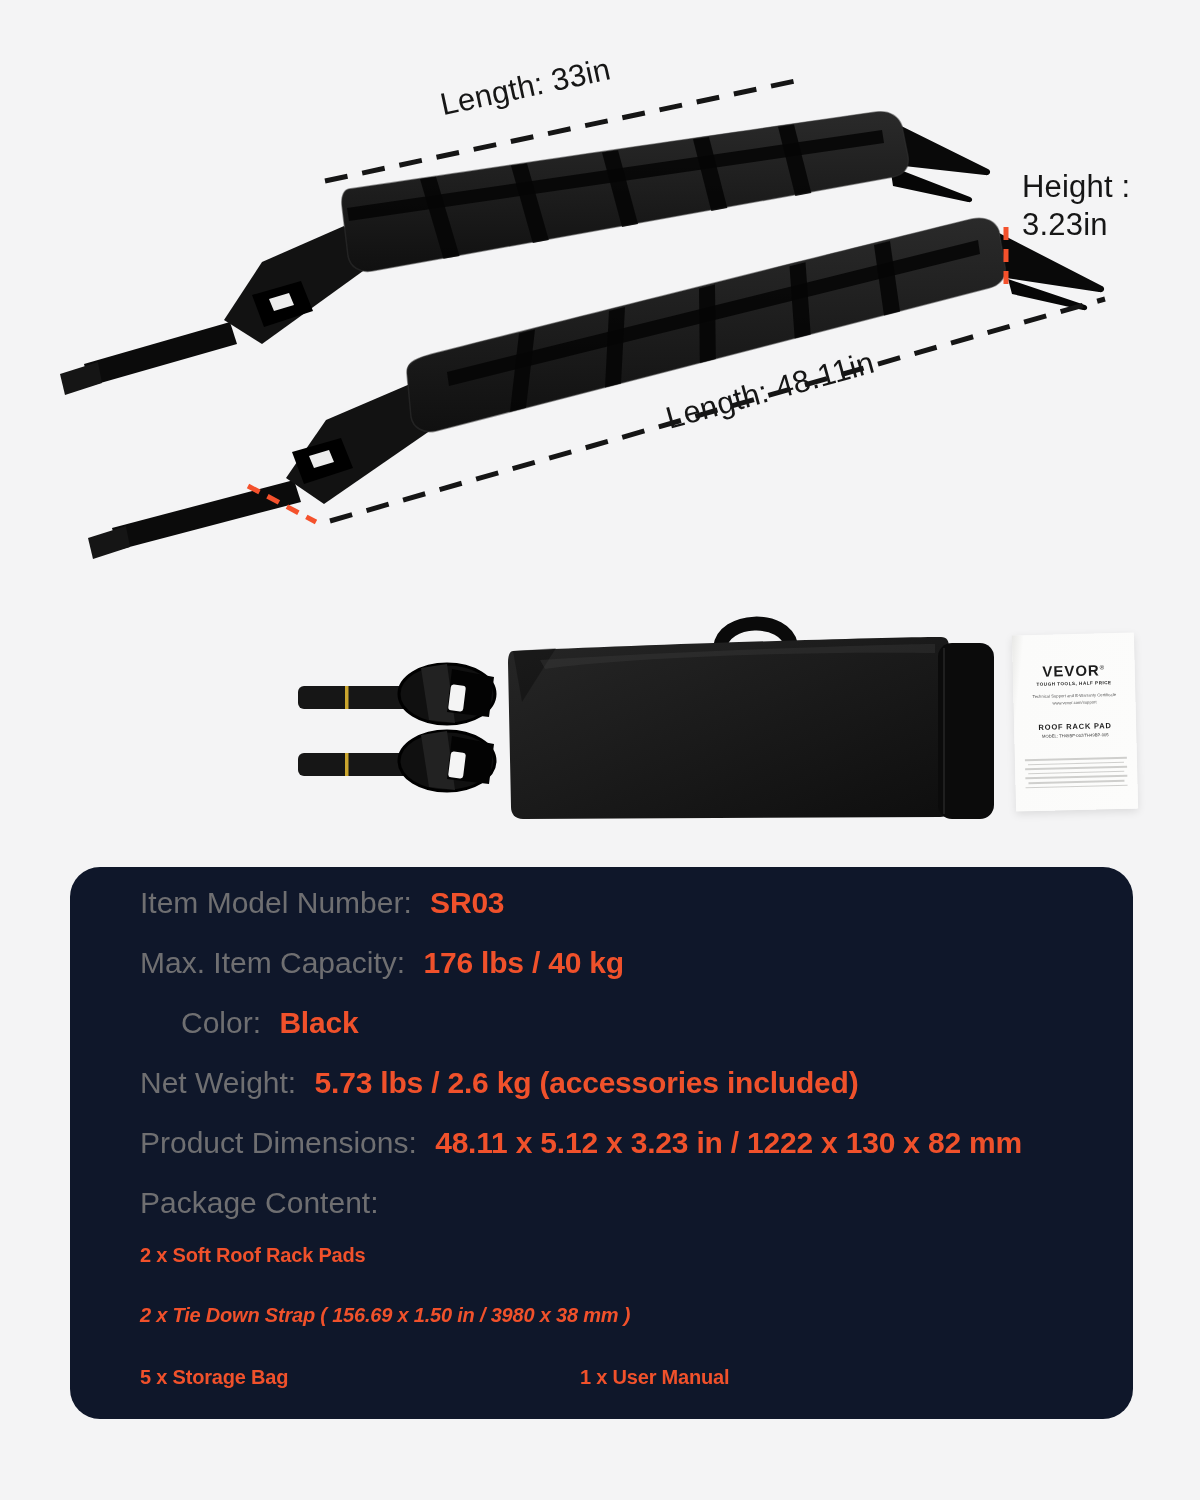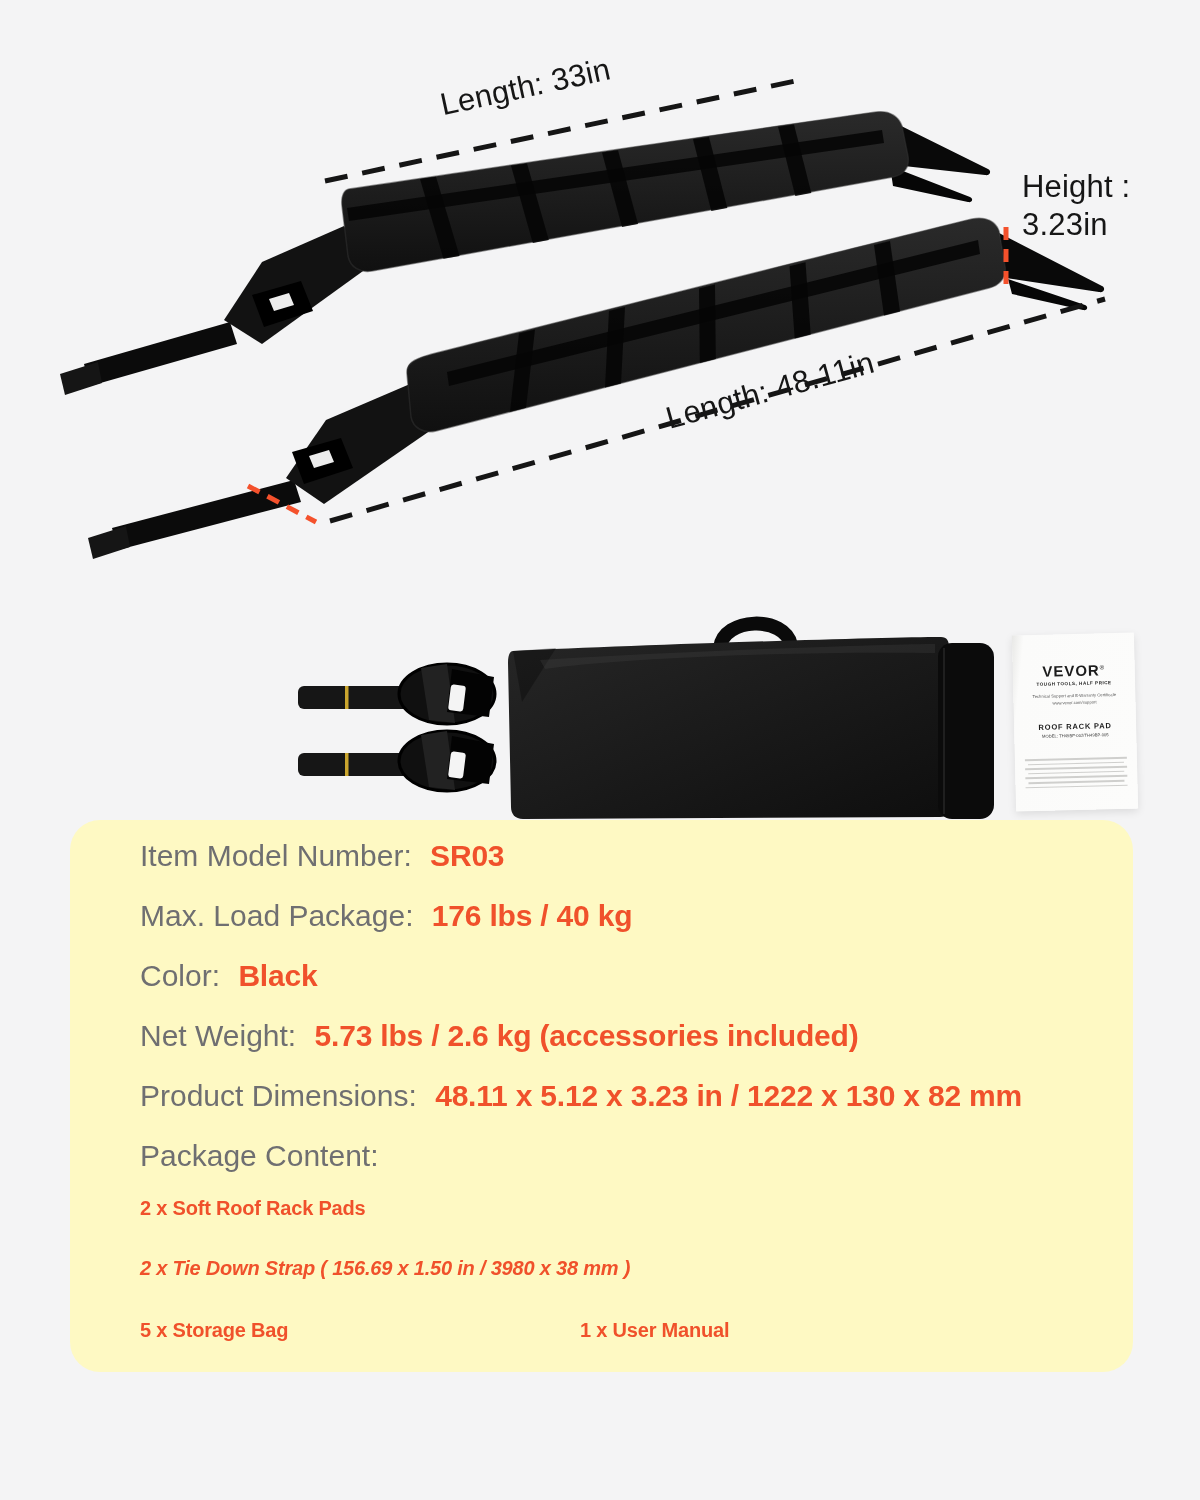--- a/index.html
+++ b/index.html
@@ -30,30 +30,30 @@
   .m-sub{margin-top:7px;font-size:4.2px;color:#5a5a5a;line-height:6px;}
   .m-sub2{margin-top:1px;font-size:4.2px;color:#5a5a5a;}
   .m-title{margin-top:17px;font-size:7.5px;font-weight:800;letter-spacing:.8px;}
   .m-model{margin-top:2px;font-size:4.2px;color:#3a3a3a;}
   .m-para{margin-top:20px;}
   .m-para .ln{height:1.6px;background:#cfcfcd;margin:3px auto;}
   .m-para .ln:nth-child(odd){width:84%;}
   .m-para .ln:nth-child(even){width:79%;}
   
   .panel{
-    position:absolute;left:70px;top:820px;width:1063px;height:552px;
-    background:#fef9c3;border-radius:30px;
+    position:absolute;left:70px;top:867px;width:1063px;height:552px;
+    background:#0f172a;border-radius:30px;
   }
   .spec-row{position:absolute;left:70px;white-space:nowrap;font-size:30px;}
   .spec-label{color:#6f6f71;}
   .spec-value{color:#f0512b;font-weight:700;margin-left:10px;letter-spacing:-.2px;}
   .pkg{position:absolute;left:70px;white-space:nowrap;font-size:20px;
        color:#f0512b;font-weight:700;letter-spacing:-.2px;}
   .pkg .second{position:absolute;left:440px;}
-  #row-0{top:19px;}#row-1{top:79px;}#row-2{top:139px;}
+  #row-0{top:19px;}#row-1{top:79px;}#row-2{top:139px;margin-left:41px;}
   #row-3{top:199px;}#row-4{top:259px;}#row-5{top:319px;}
   #pkg-0{top:377px;}#pkg-1{top:437px;font-style:italic;}#pkg-2{top:499px;}
 </style>
 </head>
 <body>
 
 <div class="canvas">
 
   <svg class="art" width="1200" height="860" viewBox="0 0 1200 860">
     <defs>
@@ -165,21 +165,21 @@
         <div class="ln"></div>
     </div>
   </div>
 
   <div class="panel">
     <div class="spec-row" id="row-0">
       <span class="spec-label">Item Model Number:</span>
       <span class="spec-value">SR03</span>
     </div>
     <div class="spec-row" id="row-1">
-      <span class="spec-label">Max. Load Package:</span>
+      <span class="spec-label">Max. Item Capacity:</span>
       <span class="spec-value">176 lbs / 40 kg</span>
     </div>
     <div class="spec-row" id="row-2">
       <span class="spec-label">Color:</span>
       <span class="spec-value">Black</span>
     </div>
     <div class="spec-row" id="row-3">
       <span class="spec-label">Net Weight:</span>
       <span class="spec-value">5.73 lbs / 2.6 kg (accessories included)</span>
     </div>

